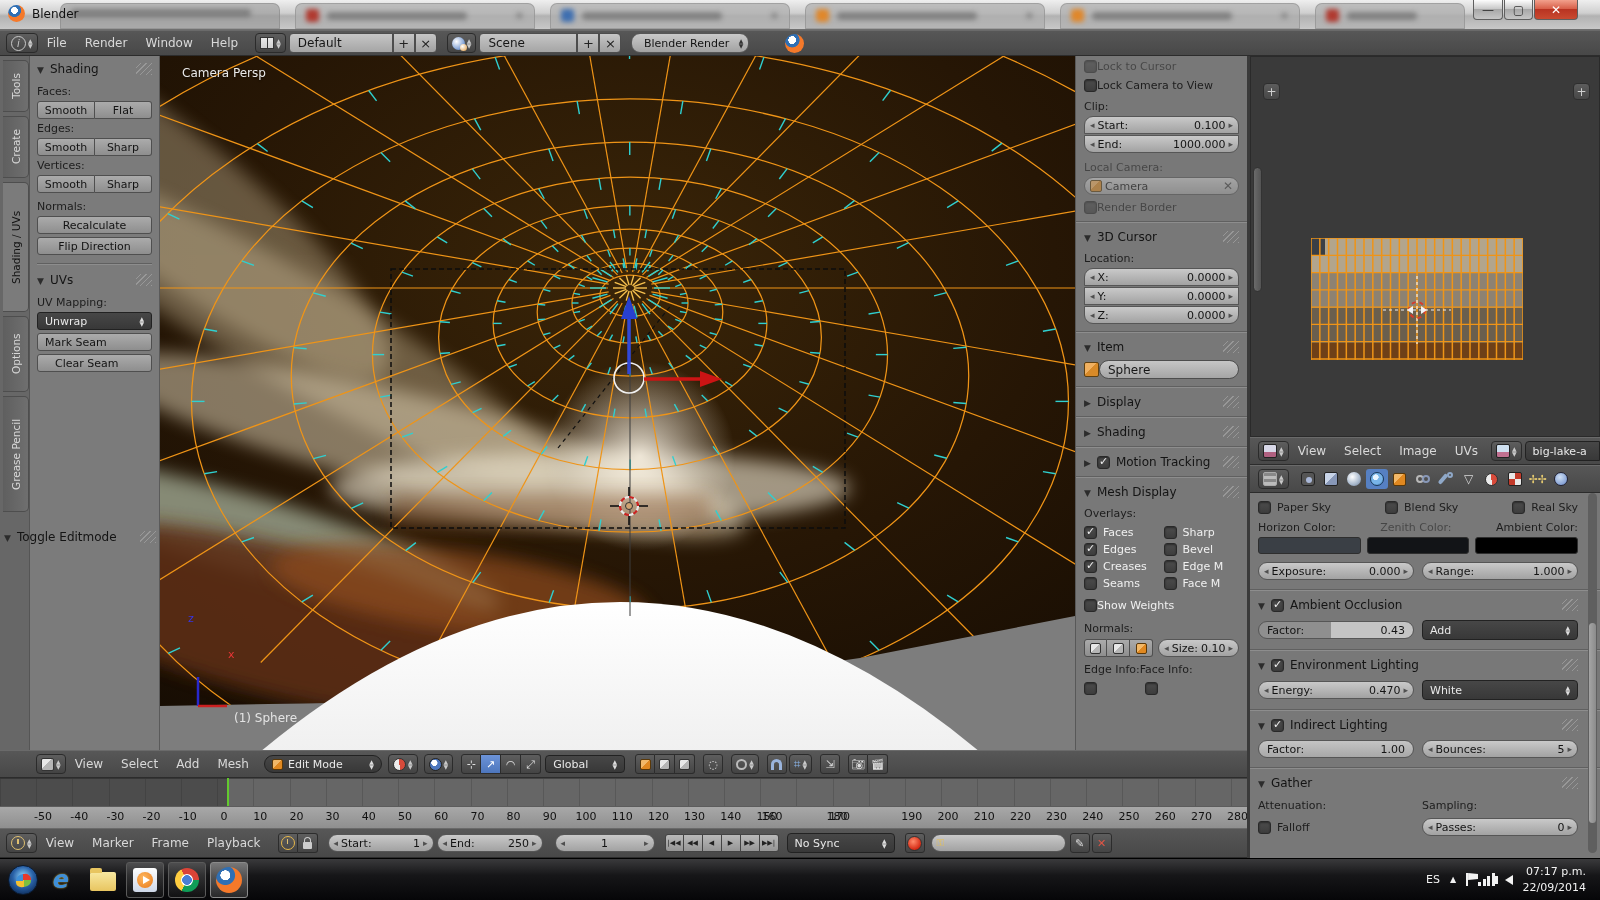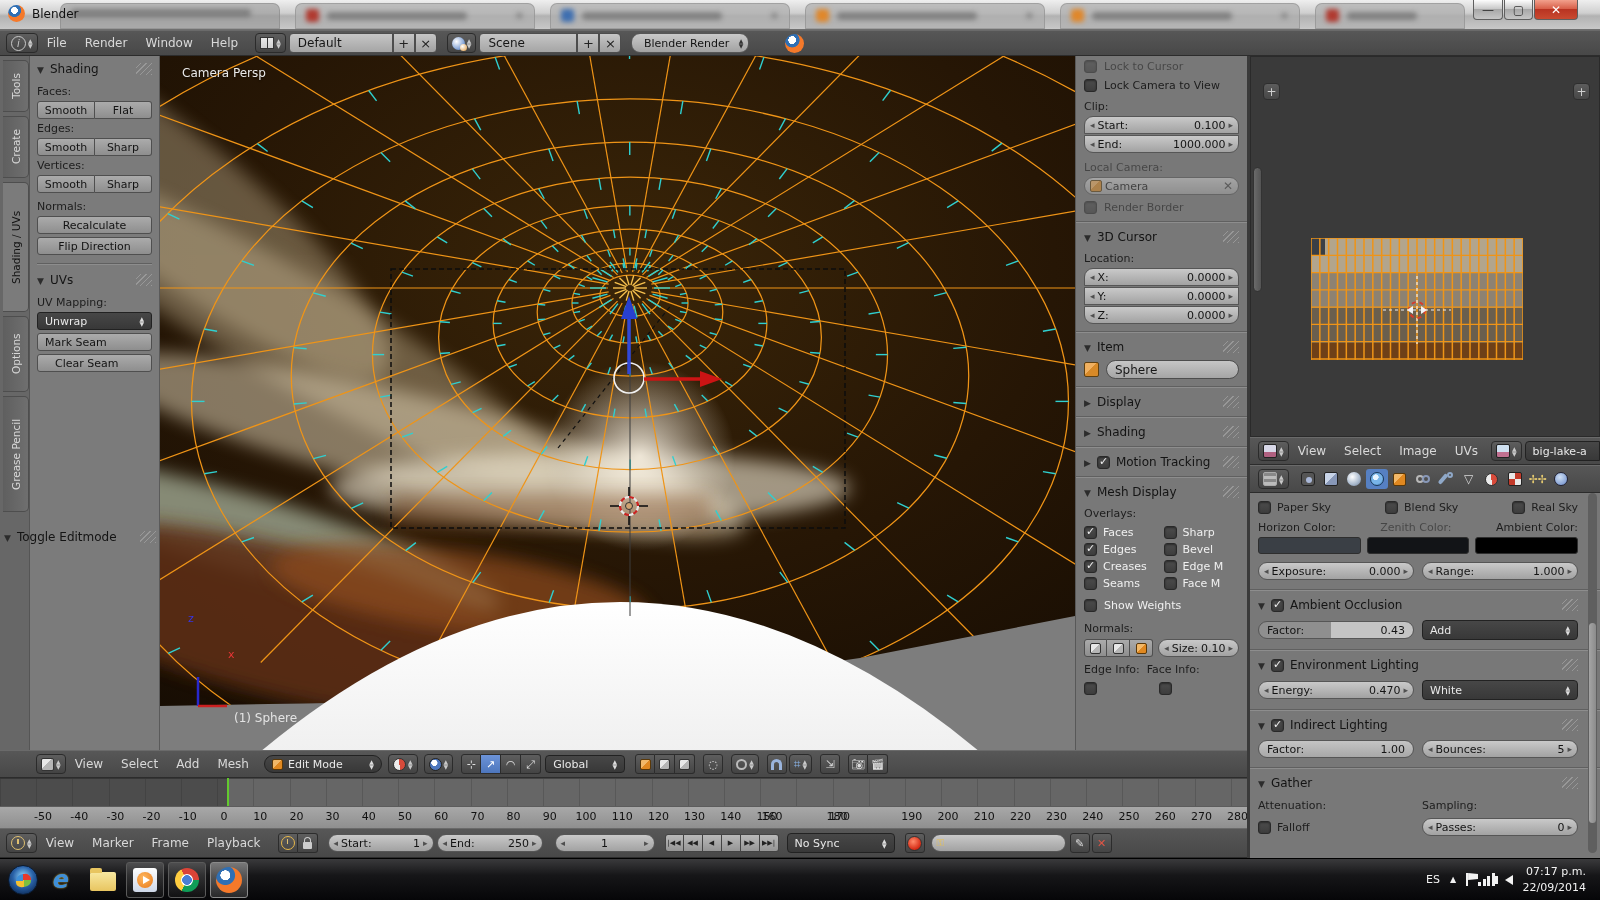--- a/index.html
+++ b/index.html
@@ -68,21 +68,21 @@
 
   
   #viewport{left:160px;top:0;width:915px;height:694px;background:#7d7d7d;overflow:hidden;}
   #vp-label{left:22px;top:10px;color:#eaeaea;font-size:12px;z-index:5;text-shadow:0 1px 2px rgba(0,0,0,.5);}
   #vp-object{left:74px;top:655px;color:#e4e4e4;font-size:12px;z-index:5;}
   #axis-z{left:28px;top:556px;color:#3535e8;font-size:11px;z-index:5;}
   #axis-x{left:68px;top:592px;color:#e83535;font-size:11px;z-index:5;}
 
   
   #npanel{left:1075px;top:0;width:172px;height:694px;background:#787878;border-left:1px solid #585858;padding:4px 8px;overflow:hidden;font-size:11px;}
-  .nrow{display:flex;align-items:center;gap:7px;margin:6px 0;}
+  .nrow{display:flex;align-items:center;gap:0;margin:6px 0;}
   .npill{margin:3px 0;}
   .olgrid{display:grid;grid-template-columns:1fr 1fr;gap:4px 4px;}
   .olitem{display:flex;align-items:center;gap:6px;color:#f0f0f0;font-size:11px;}
   .cubeicon{width:15px;height:15px;background:linear-gradient(135deg,#f0b060 0 45%,#d88a28 45%);border:1px solid #5f4010;border-radius:2px;}
   .xglyph{color:#444;font-size:12px;margin-left:auto;}
 
   
   #rightcol{left:1250px;top:56px;width:350px;height:802px;background:#787878;}
   #divider{left:1247px;top:56px;width:3px;height:802px;background:#3a3a3a;}
   #uvview{left:0;top:0;width:350px;height:381px;background:#3a3a3a;border:1px solid #2a2a2a;overflow:hidden;}

